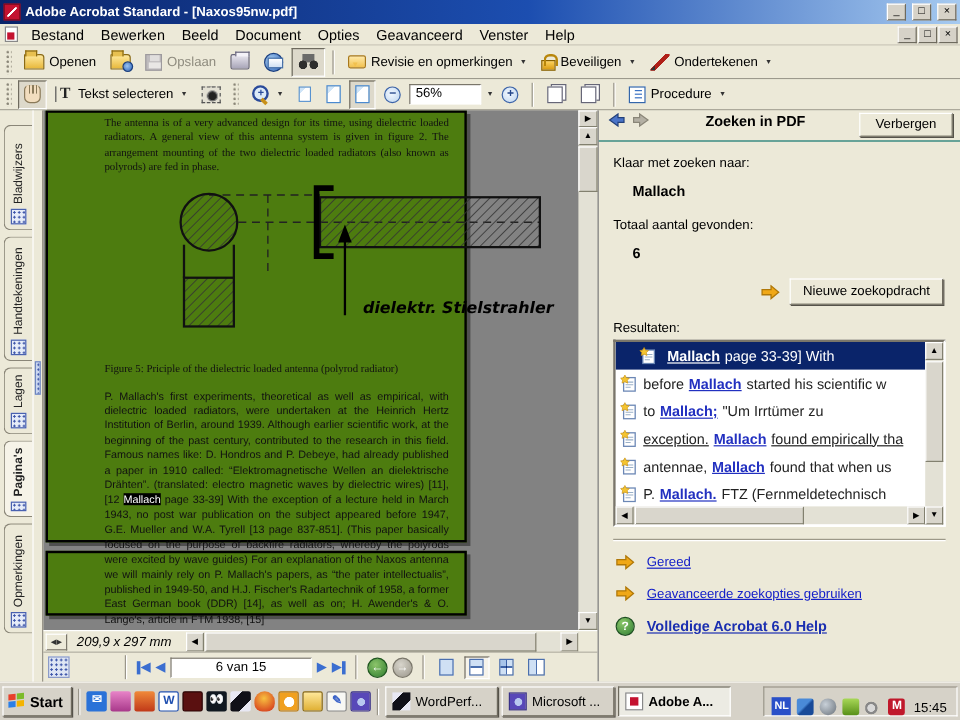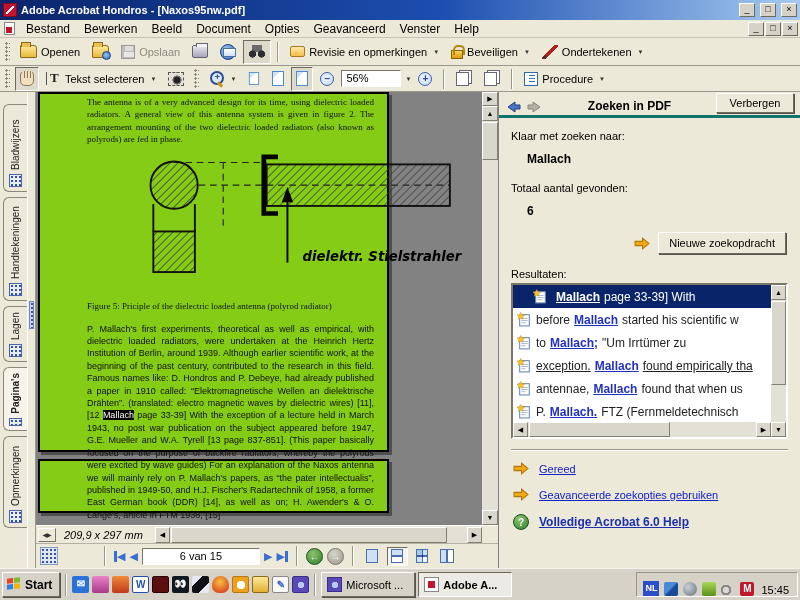--- a/index.html
+++ b/index.html
@@ -81,21 +81,21 @@
   .vtab.active { background:#f6f3e8; }
   .vtab.active .vtxt { font-weight:bold; }
   .tabicon { width:13px; height:13px; margin-top:4px; background:#e6ecf8; border:1px solid #4a62b0; background-image:radial-gradient(circle at 2px 2px,#3a52a8 .8px,transparent 1px); background-size:4px 4px; }
   .splitter { width:9px; background:#ece9d8; border-left:1px solid #fff; border-right:1px solid #9a968a; position:relative; flex:0 0 auto; }
   .grip-v { position:absolute; top:44%; left:1px; width:5px; height:28px; background:#ccd8f0; border:1px solid #6e86c0; background-image:radial-gradient(circle at 2px 2px,#3a52a8 .8px,transparent 1px); background-size:3px 4px; }
 
   
   .docarea { flex:1; display:flex; flex-direction:column; min-width:0; }
   .docview { flex:1; display:flex; background:#828282; min-height:0; }
   .pages { flex:1; padding:0 4px 0 2px; overflow:hidden; }
-  .page { background:#84cc16; border:2px solid #000; box-shadow:3px 3px 0 #4f4f4f; width:351px; }
+  .page { background:#4d7c0f; border:2px solid #000; box-shadow:3px 3px 0 #4f4f4f; width:351px; }
   .p6 { height:360px; padding:2px 13px 0 47px; }
   .p7 { height:54px; margin-top:7px; }
   .doctext { font-family:"Liberation Serif",serif; font-size:9px; line-height:12.4px; text-align:justify; color:#111; }
   .caption { font-family:"Liberation Serif",serif; font-size:9px; margin:4px 0 12px; color:#111; }
   .hl { background:#000; color:#fff; }
   .figwrap { margin:5px 0 2px 38px; }
   .figlabel { font:italic 600 14px "DejaVu Sans",sans-serif; }
 
   
   .vscroll { width:16px; background:#e3e1d5; display:flex; flex-direction:column; flex:0 0 auto; }
@@ -122,21 +122,21 @@
   .circ-gray { background:radial-gradient(circle at 6px 5px,#d8d5cc,#9a968a); border:1px solid #7a766a; }
   .laybtn { width:21px; height:19px; display:flex; align-items:center; justify-content:center; border:1px solid transparent; }
   .laybtn.pressed { background:#f6f3ea !important; }
   .lp { width:12px; height:14px; border:1px solid #4a6fae; background:#cfe0f4; }
   .lp.split { background:linear-gradient(#cfe0f4 0 45%,#4a6fae 45% 55%,#fff 55%); }
   .lp.quad { background:linear-gradient(90deg,#cfe0f4 0 45%,#4a6fae 45% 55%,#fff 55%),linear-gradient(#cfe0f4 0 45%,#4a6fae 45% 55%,#fff 55%); background-blend-mode:multiply; }
   .lp.duo { width:14px; background:linear-gradient(90deg,#cfe0f4 0 45%,#4a6fae 45% 55%,#fff 55%); }
 
   
   .panel { width:302px; background:#ece9d8; border-left:1px solid #808080; display:flex; flex-direction:column; flex:0 0 auto; }
-  .phead { height:26px; border-bottom:3px solid #0f766e; display:flex; align-items:flex-end; padding:2px 6px; gap:6px; flex:0 0 auto; }
+  .phead { height:26px; border-bottom:1px solid #0f766e; display:flex; align-items:flex-start; padding:2px 6px; gap:6px; flex:0 0 auto; }
   .ptitle { font-size:12px; font-weight:bold; flex:1; text-align:center; }
   .hidebtn { width:78px; height:20px; font-size:11px; text-align:center; line-height:18px; }
   .pbody { padding:12px 12px 0; font-size:11px; color:#000; flex:1; }
   .pquery { font-weight:bold; font-size:12px; margin:10px 0 16px 16px; }
   .pcount { font-weight:bold; font-size:12px; margin:10px 0 14px 16px; }
   .newsearch { display:flex; justify-content:flex-end; align-items:center; gap:8px; margin:6px 2px 14px; }
   .nsbtn { height:22px; padding:0 10px; font-size:11px; line-height:20px; }
   .reslabel { margin-bottom:3px; }
   .listbox { background:#fff; border:2px solid; border-color:#7a766a #fff #fff #7a766a; height:156px; display:flex; }
   .lmain { flex:1; display:flex; flex-direction:column; overflow:hidden; }
@@ -172,21 +172,21 @@
   .trico { width:14px; height:14px; border-radius:2px; }
   .clock { font-size:11px; padding-left:2px; }
 </style>
 </head>
 <body>
 
 <div id="app">
 
   <div class="titlebar">
     <span class="acro-ico"></span>
-    <span class="titletxt">Adobe Acrobat Hondros - [Naxos95nw.pdf]</span>
+    <span class="titletxt">Adobe Acrobat Standard - [Naxos95nw.pdf]</span>
     <span class="winbtn">_</span>
     <span class="winbtn">□</span>
     <span class="winbtn">×</span>
   </div>
 
   <div class="menubar">
     <span class="pdfico"></span>
     <span class="mitem">Bestand</span>
     <span class="mitem">Bewerken</span>
     <span class="mitem">Beeld</span>
@@ -550,20 +550,24 @@
     <span class="ql" style="background:#5a1010;border:1px solid #2a0404"></span>
     <span class="ql" style="background:#101820;color:#e8e8e8">👀</span>
     <span class="ql" style="background:linear-gradient(135deg,#e8e8f4 30%,#101018 30% 70%,#e8e8f4 70%)"></span>
     <span class="ql" style="background:radial-gradient(circle at 8px 6px,#f8c040,#d02818);border-radius:50% 50% 40% 40%"></span>
     <span class="ql" style="background:radial-gradient(circle at 8px 8px,#fff 4px,#f0a020 4.5px);border:1px solid #b87810"></span>
     <span class="ql" style="background:linear-gradient(#ffe89a,#e0b034);border:1px solid #8a6a14"></span>
     <span class="ql" style="background:#f8f8f4;border:1px solid #888;color:#3a62c8">✎</span>
     <span class="ql" style="background:radial-gradient(circle at 8px 8px,#b8c8f0 3px,#5848b8 3.5px);border:1px solid #383088"></span>
     <span class="tbsep"></span>
     <span class="taskb btn">
+      <span class="tico" style="background:linear-gradient(135deg,#e8e8f4 30%,#101018 30% 70%,#e8e8f4 70%)"></span>
+      <span>WordPerf...</span>
+    </span>
+    <span class="taskb btn">
       <span class="tico" style="background:radial-gradient(circle at 7px 7px,#b8c8f0 3px,#5848b8 3.5px);border:1px solid #383088"></span>
       <span>Microsoft ...</span>
     </span>
     <span class="taskb btn active">
       <span class="tico" style="background:#fff;border:1px solid #888;position:relative">
           <span style="position:absolute;inset:3px;background:#c41230"></span>
         </span>
       <span>Adobe A...</span>
     </span>
     <span class="tray">

